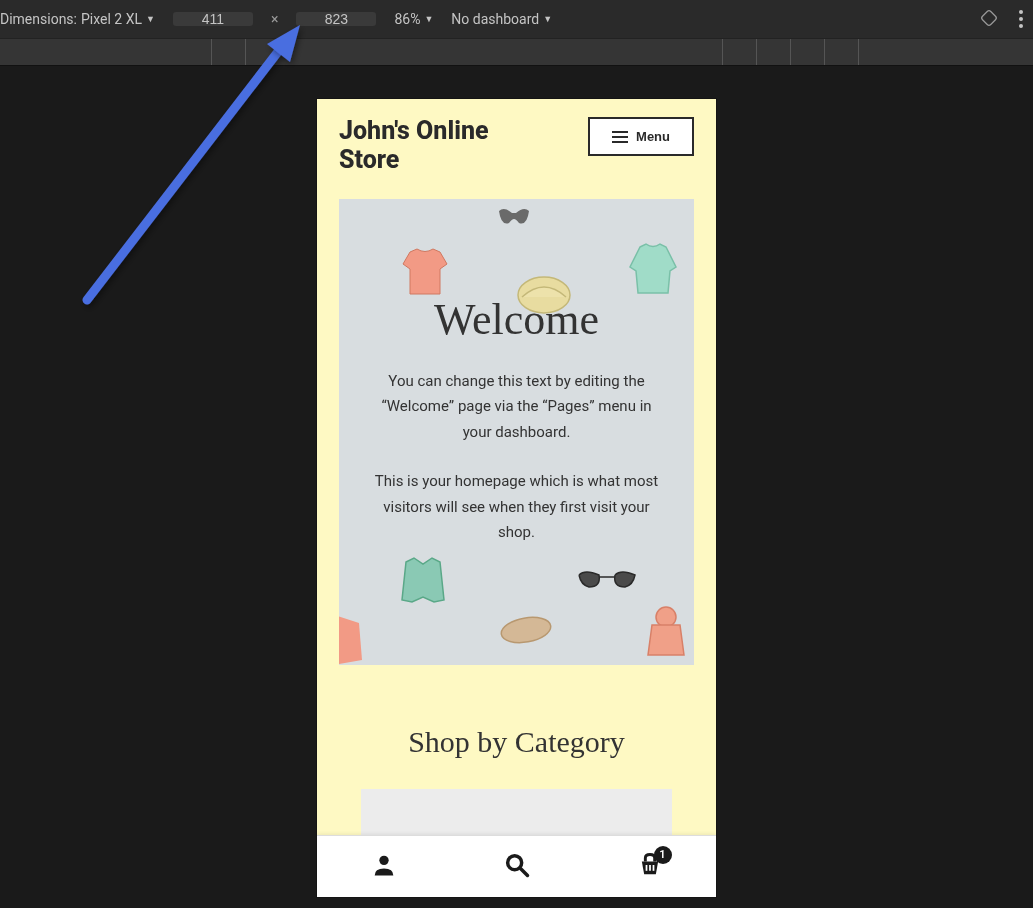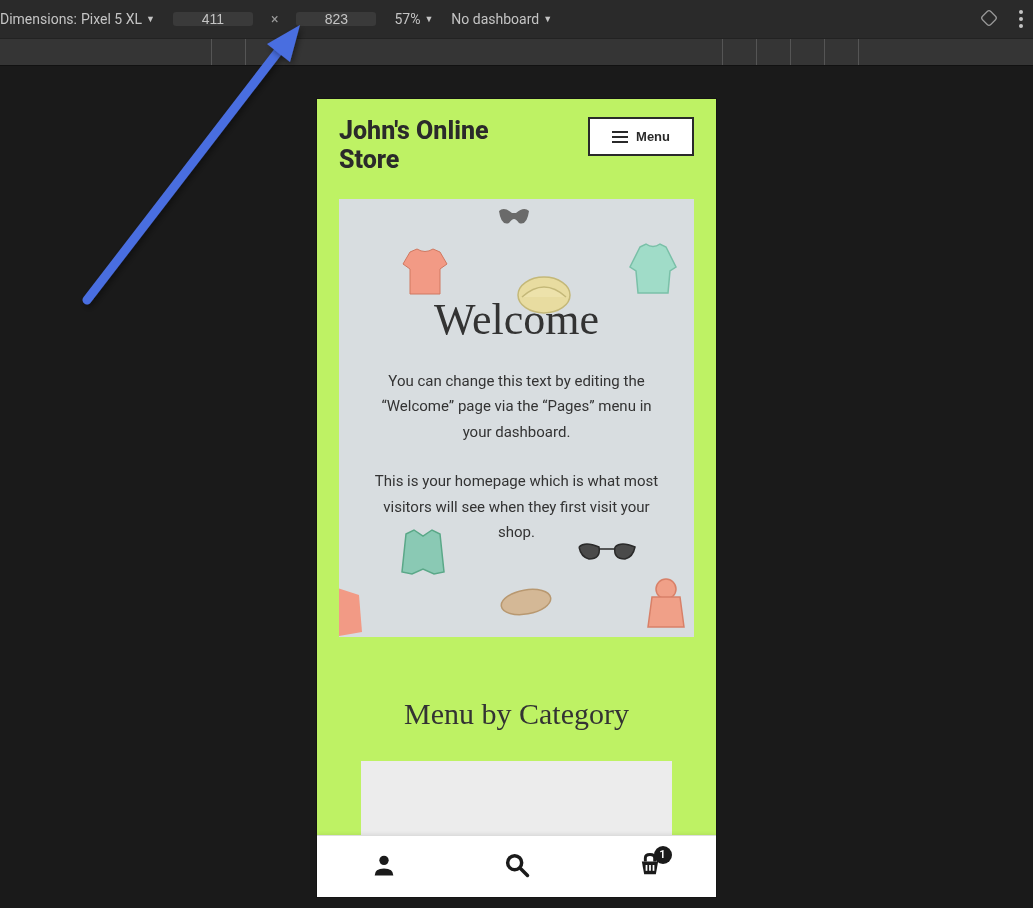--- a/index.html
+++ b/index.html
@@ -71,21 +71,21 @@
       background: #1a1a1a;
       display: flex;
       justify-content: center;
       padding-top: 33px;
       height: calc(100% - 66px);
       position: relative;
     }
     .device-frame {
       width: 399px;
       height: 798px;
-      background: #bef264;
+      background: #fef9c3;
       position: relative;
       overflow: hidden;
       box-shadow: 0 0 0 1px rgba(0,0,0,0.2);
     }
     .site-header {
       padding: 18px 22px 10px;
       display: flex;
       justify-content: space-between;
       align-items: flex-start;
     }
@@ -107,21 +107,21 @@
       color: #2a2a2a;
       background: #fff;
       cursor: pointer;
     }
     .hamburger-icon { display: flex; flex-direction: column; gap: 3px; }
     .hamburger-icon span { width: 16px; height: 2px; background: #2a2a2a; }
     .hero {
       margin: 14px 22px 0;
       background: #d8dde0;
       position: relative;
-      padding: 95px 30px 67px;
+      padding: 95px 30px 95px;
       text-align: center;
       overflow: hidden;
     }
     .hero h1 {
       font-size: 44px;
       font-weight: 400;
       color: #333;
       margin-bottom: 24px;
       font-family: Georgia, serif;
     }
@@ -185,28 +185,28 @@
       pointer-events: none;
       z-index: 100;
     }
   </style>
 </head>
 <body>
 
 <div class="devtools-bar">
   <div class="dt-dropdown">
     <span>Dimensions:</span>
-    <span>Pixel 5 XL</span>
+    <span>Pixel 2 XL</span>
     <span class="tri">▼</span>
   </div>
   <input class="dim-input" value="411" style="">
   <span class="times">×</span>
   <input class="dim-input" value="823" style="">
   <div class="dt-dropdown">
-    <span>57%</span>
+    <span>86%</span>
     <span class="tri">▼</span>
   </div>
   <div class="dt-dropdown">
     <span>No dashboard</span>
     <span class="tri">▼</span>
   </div>
   <div class="right-icons">
     <div class="rotate-icon">
       <svg viewBox="0 0 24 24" fill="none" stroke="#999" stroke-width="1.5">
         <rect x="5" y="5" width="14" height="14" rx="3" transform="rotate(45 12 12)"></rect>
@@ -276,21 +276,21 @@
       <svg class="doodle" style="bottom:0;left:-5px" width="30" height="50">
           <path d="M0 0 L25 8 L28 45 L0 50 Z" fill="#f29a85"></path>
         </svg>
 
       <h1>Welcome</h1>
       <p>You can change this text by editing the “Welcome” page via the “Pages” menu in your dashboard.</p>
       <p>This is your homepage which is what most visitors will see when they first visit your shop.</p>
     </div>
 
     <div class="shop-section">
-      <h2>Menu by Category</h2>
+      <h2>Shop by Category</h2>
       <div class="cat-placeholder"></div>
     </div>
 
     <div class="bottom-nav">
       <div class="nav-item">
         <svg viewBox="0 0 24 24">
             <circle cx="12" cy="8" r="4"></circle>
             <path d="M4 21 Q4 15 12 15 Q20 15 20 21 Z"></path>
           </svg>
       </div>

